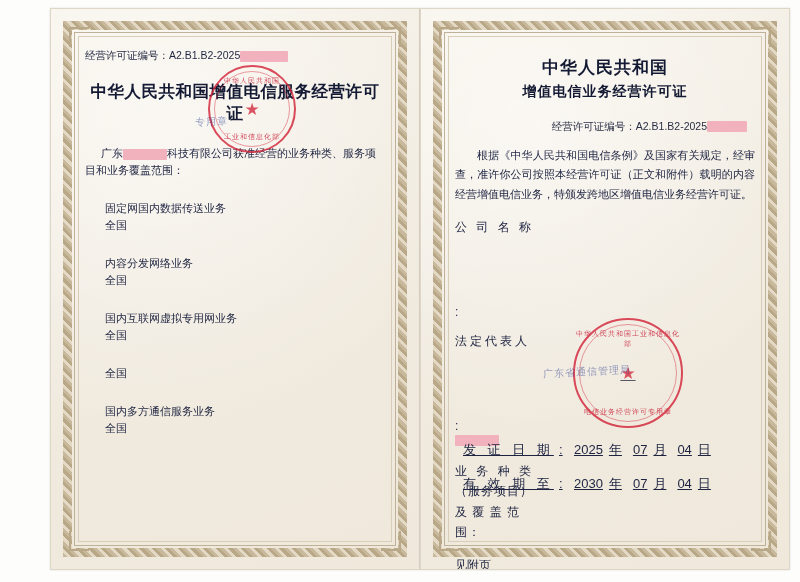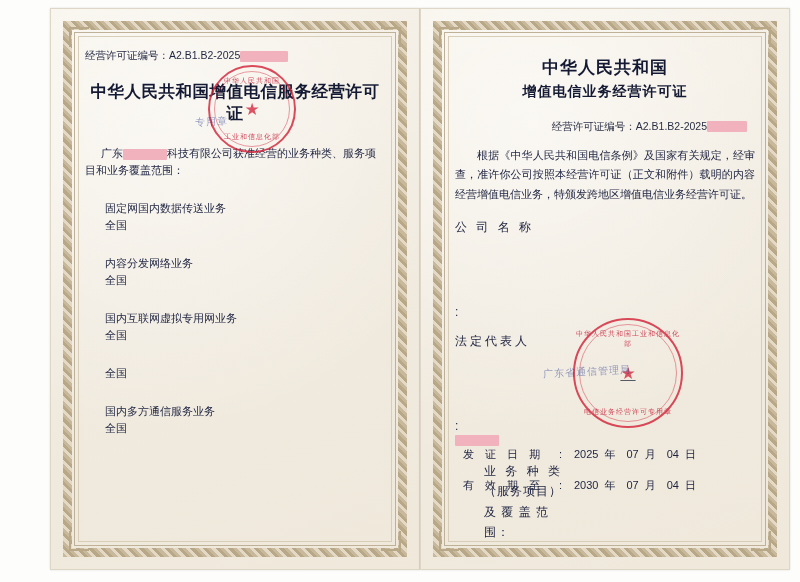--- a/index.html
+++ b/index.html
@@ -186,30 +186,30 @@
     white-space: nowrap;
   }
   .field .colon { width: 10px; flex: 0 0 10px; }
   .field .val { flex: 1 1 auto; }
 
   .field-multi .lbl-stack {
     width: 86px;
     flex: 0 0 86px;
     line-height: 1.7;
     letter-spacing: 1px;
-    margin-left: 29px;
   }
 
   .dates {
     position: absolute;
     left: 8px;
     right: 13px;
     bottom: 26px;
-    font-size: 11px;
+    font-size: 13px;
     color: #1d2340;
+    text-decoration: underline;
   }
   .date-row {
     display: flex;
     align-items: baseline;
     margin-bottom: 16px;
   }
   .date-row .lbl {
     letter-spacing: 4px;
     width: 96px;
     flex: 0 0 96px;
@@ -387,20 +387,21 @@
         <span class="val"><span class="redact pink" style="width:44px;height:11px;"></span></span>
       </div>
 
       <div class="field field-multi">
         <span class="lbl-stack">
           <span style="display:block;letter-spacing:3px;">业 务 种 类</span>
           <span style="display:block;">（服务项目）</span>
           <span style="display:block;">及 覆 盖 范 围：</span>
         </span>
         <span class="colon"></span>
+        <span class="val">见附页</span>
       </div>
 
       <div class="seal seal-right">
         <div class="ring"></div>
         <div class="seal-text-top">中华人民共和国工业和信息化部</div>
         <span class="star">★</span>
         <div class="seal-text-bottom">电信业务经营许可专用章</div>
       </div>
       <div class="stamp-line stamp-right">广东省通信管理局</div>
 

